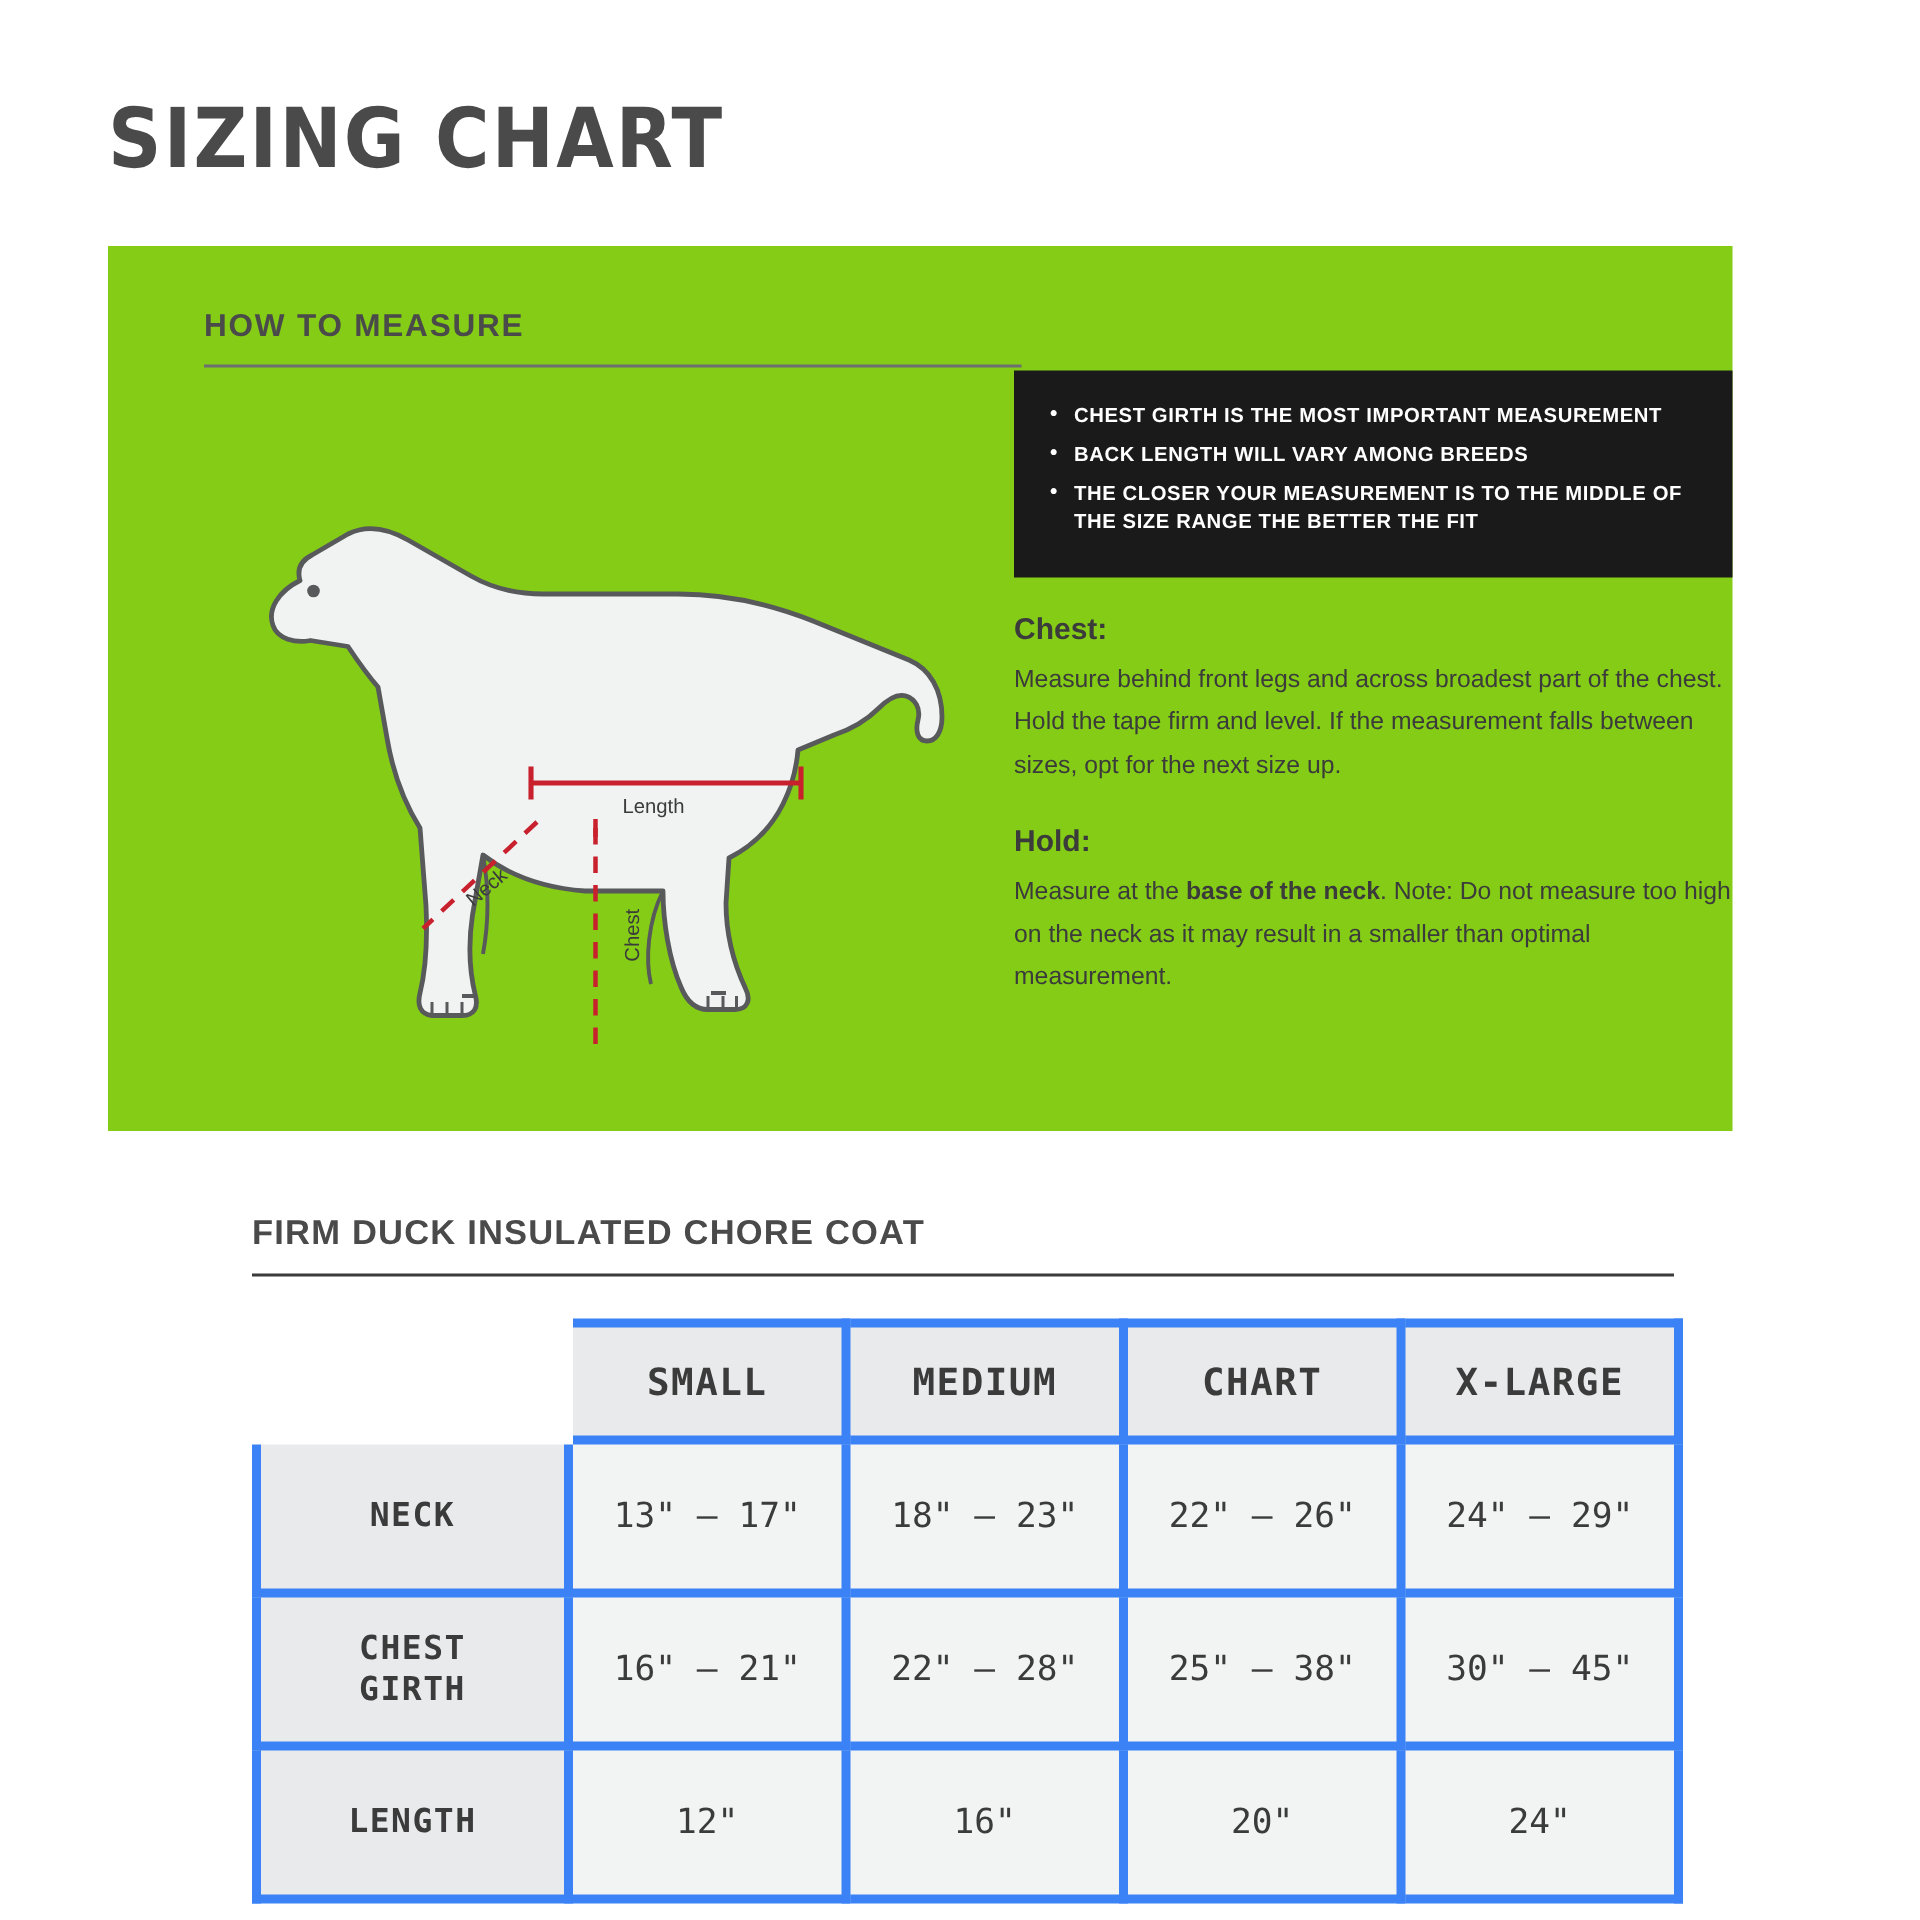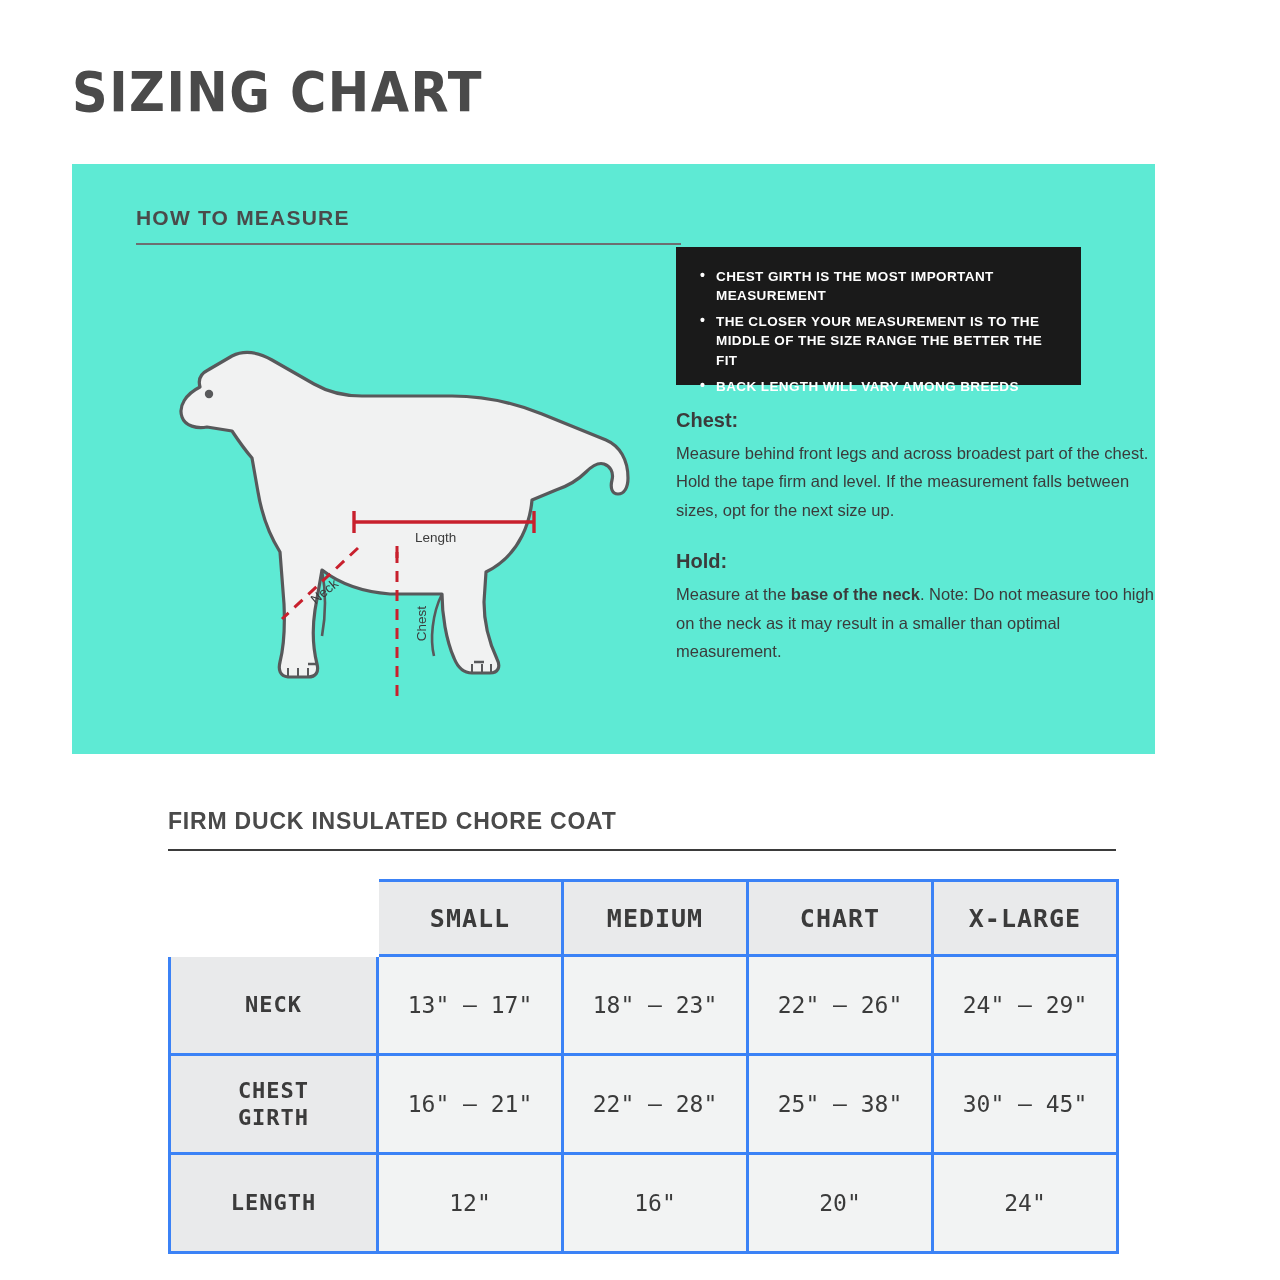--- a/index.html
+++ b/index.html
@@ -33,21 +33,21 @@
     font-family: "DejaVu Sans Condensed", "Liberation Sans", sans-serif;
   }
 
   
   .measure-panel {
     position: absolute;
     left: 72px;
     top: 164px;
     width: 1083px;
     height: 590px;
-    background: #5eead4;
+    background: #84cc16;
   }
 
   .howto-title {
     position: absolute;
     left: 64px;
     top: 42px;
     font-size: 21px;
     font-weight: 700;
     letter-spacing: 1.2px;
     color: #4a4a4a;
@@ -59,21 +59,21 @@
     width: 545px;
     height: 2px;
     background: #6d6e70;
   }
 
   
   .callout {
     position: absolute;
     left: 604px;
     top: 83px;
-    width: 405px;
+    width: 479px;
     height: 138px;
     background: #1a1a1a;
     color: #ffffff;
     box-sizing: border-box;
     padding: 20px 22px 14px 24px;
   }
   .callout ul {
     margin: 0;
     padding: 0;
     list-style: none;
@@ -161,21 +161,21 @@
     top: 879px;
     width: 948px;
     border-collapse: collapse;
     table-layout: fixed;
   }
   table.size-table col.lbl-col { width: 208px; }
   table.size-table col.val-col { width: 185px; }
 
   table.size-table th,
   table.size-table td {
-    border: 3px solid #3b82f6;
+    border: 6px solid #3b82f6;
     text-align: center;
     vertical-align: middle;
     font-family: "DejaVu Sans Mono", "Liberation Mono", monospace;
   }
 
   table.size-table thead th {
     height: 70px;
     background: #e9eaeb;
     font-size: 25px;
     font-weight: 700;
@@ -282,22 +282,22 @@
       </svg>
 
       <span class="lbl lbl-length">Length</span>
       <span class="lbl lbl-neck">Neck</span>
       <span class="lbl lbl-chest">Chest</span>
     </div>
 
     <div class="callout">
       <ul>
         <li>CHEST GIRTH IS THE MOST IMPORTANT MEASUREMENT</li>
+        <li>BACK LENGTH WILL VARY AMONG BREEDS</li>
         <li>THE CLOSER YOUR MEASUREMENT IS TO THE MIDDLE OF THE SIZE RANGE THE BETTER THE FIT</li>
-        <li>BACK LENGTH WILL VARY AMONG BREEDS</li>
       </ul>
     </div>
 
     <div class="desc">
       <h3>Chest:</h3>
       <p>Measure behind front legs and across broadest part of the chest. Hold the tape firm and level. If the measurement falls between sizes, opt for the next size up.</p>
       <h3>Hold:</h3>
       <p><span>Measure at the </span><b>base of the neck</b><span>. Note: Do not measure too high on the neck as it may result in a smaller than optimal measurement.</span></p>
     </div>
   </div>

